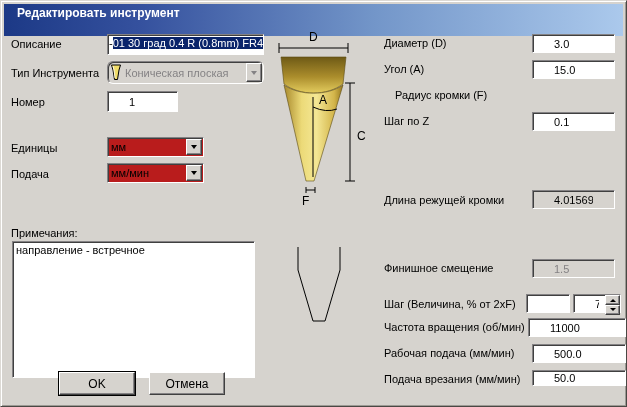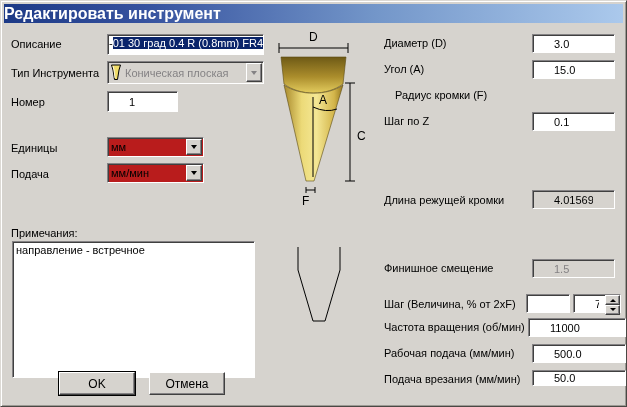--- a/index.html
+++ b/index.html
@@ -5,23 +5,23 @@
   html,body { margin:0; padding:0; background:#e8e8e8; }
   * { box-sizing:border-box; }
   .dialog {
     position:relative; width:627px; height:407px;
     background:#d6d3ce; overflow:hidden;
     font-family:"Liberation Sans", sans-serif; font-size:11px; color:#000;
     border:1px solid; border-color:#dcd9d4 #4a4844 #4a4844 #dcd9d4;
     box-shadow: inset 1px 1px 0 #ffffff, inset -1px -1px 0 #9c9a94;
   }
   .titlebar {
-    position:absolute; left:3px; top:3px; right:3px; height:19px;
+    position:absolute; left:3px; top:3px; right:3px; height:32px;
     background:linear-gradient(to right,#1c3986 0%, #35519e 22%, #7396c9 60%, #abc9ec 100%);
-    color:#fff; font-weight:bold; font-size:16px; line-height:19px; padding-left:0;
+    color:#fff; font-weight:bold; font-size:12px; line-height:19px; padding-left:13px;
   }
   .lbl { position:absolute; white-space:nowrap; font-size:11px; color:#000; }
   .field {
     position:absolute; background:#fff; color:#000;
     font:11px "Liberation Sans",sans-serif;
     border:1px solid; border-color:#848284 #fff #fff #848284;
     box-shadow: inset 1px 1px 0 #404040;
     padding:2px 3px 1px 3px; white-space:nowrap; overflow:hidden; outline:none;
   }
   input.field { padding:1px 21px; }
@@ -75,21 +75,21 @@
 <div class="dialog">
 
   <div class="titlebar">
     <span>Редактировать инструмент</span>
   </div>
 
   <span class="lbl" style="left:10px; top:37px;">Описание</span>
   <div class="field" style="left:106px; top:33px; width:157px; height:21px; padding:2px 1px;"><span class="desc-prefix">-</span><span class="desc-sel">01 30 град 0.4 R (0.8mm) FR4</span></div>
 
   <span class="lbl" style="left:10px; top:66px;">Тип Инструмента</span>
-  <div class="combo disabled" style="left:106px; top:60px; width:157px; height:23px;">
+  <div class="combo disabled" style="left:106px; top:60px; width:157px; height:23px;border-radius:6px;">
     <span class="combo-icon">
       <svg width="12" height="17" viewBox="0 0 12 17">
         <path d="M1.5,1 H10.5 L9,6 L7.5,15.5 H4.5 L3,6 Z" fill="#f0dd6a" stroke="#000" stroke-width="1"></path>
         <path d="M3,2 L4,6 L5,14" stroke="#fff" stroke-width="1" fill="none" opacity="0.8"></path>
       </svg>
     </span>
     <span class="combo-text">Коническая плоская</span>
     <span class="combo-btn">
         <span class="tri-down"></span>
       </span>

